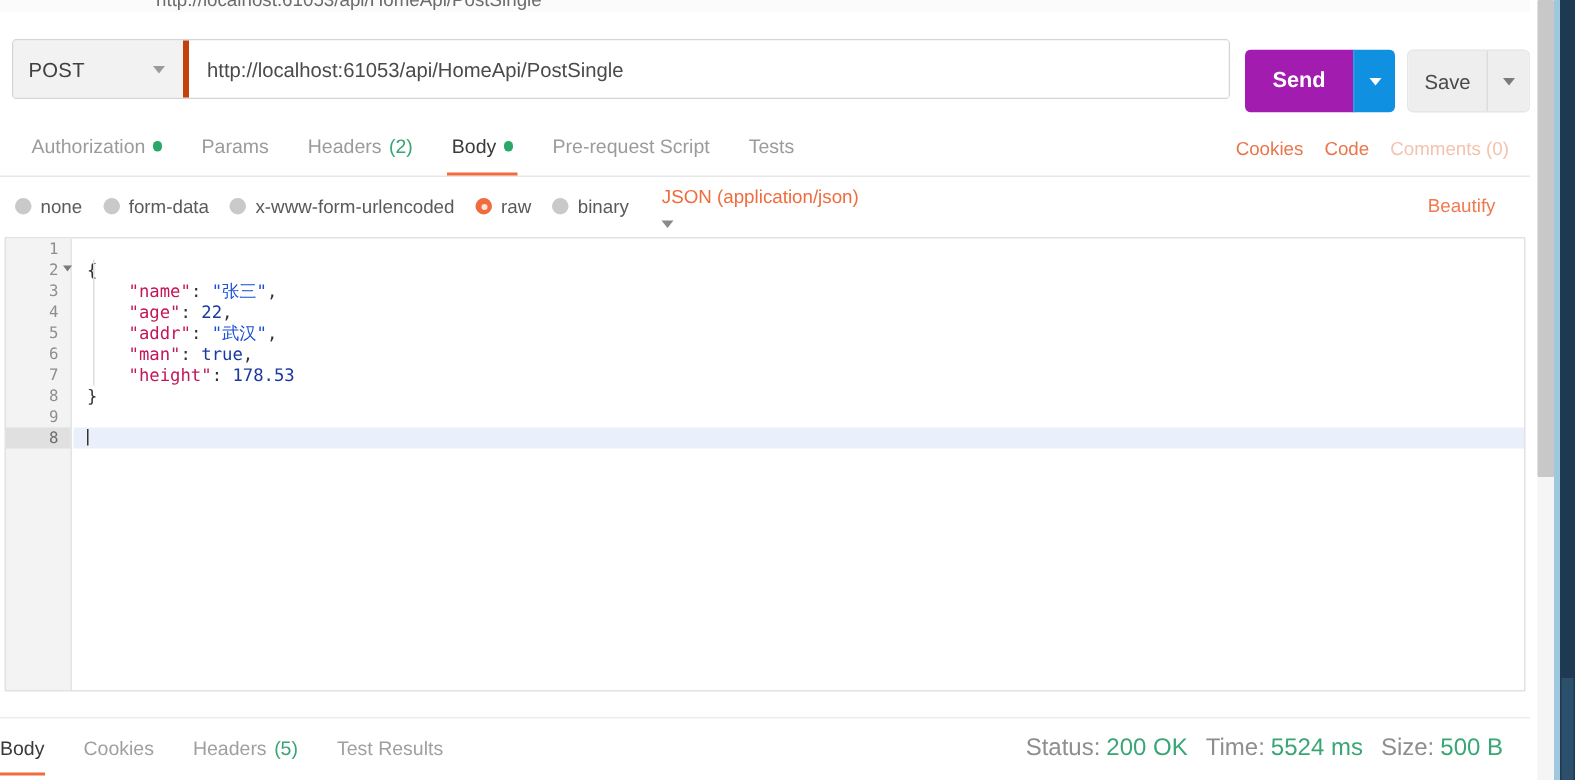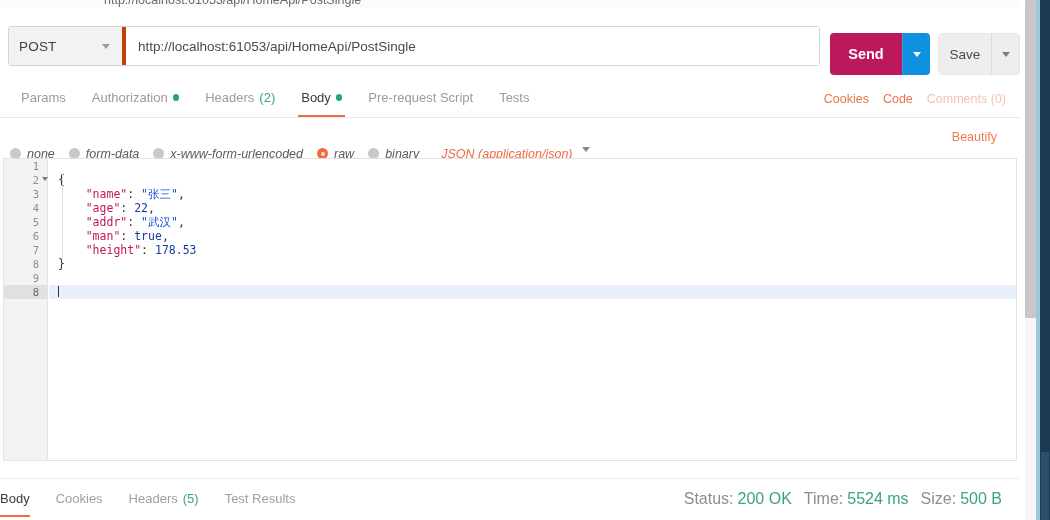--- a/index.html
+++ b/index.html
@@ -74,21 +74,21 @@
     overflow: hidden; white-space: nowrap;
   }
 
   .send-group {
     position: absolute; left: 830px; top: 24px;
     display: flex; height: 42px;
     border-radius: 4px; overflow: hidden;
   }
   .send-btn {
     width: 72px; height: 42px;
-    background: #be185d;
+    background: #a21caf;
     color: #fff;
     font-size: 14.5px; font-weight: bold;
     display: flex; align-items: center; justify-content: center;
     cursor: pointer;
   }
   .send-caret-btn {
     width: 28px; height: 42px;
     background: #1090e0;
     border-left: 1px solid #2e9de6;
     display: flex; align-items: center; justify-content: center;
@@ -152,43 +152,43 @@
   }
   .link-orange { font-size: 12.5px; color: #e8764a; cursor: pointer; }
   .link-faded  { font-size: 12.5px; color: #f3c3ad; cursor: pointer; }
 
   
   .bodytypes {
     position: absolute; left: 0; top: 121px;
     width: 1020px; height: 33px;
   }
   .bt-left {
-    position: absolute; left: 10px; top: 16px;
-    display: flex; align-items: center; height: 33px; gap: 14px; font-style: italic;
+    position: absolute; left: 10px; top: 0;
+    display: flex; align-items: center; height: 33px; gap: 14px;
   }
   .radio-item {
     display: flex; align-items: center; gap: 6px;
     font-size: 12.5px; color: #5a5a5a;
     cursor: pointer;
   }
   .radio {
     width: 11px; height: 11px; border-radius: 50%;
     background: #c9c9c9;
     position: relative;
     flex: none;
   }
   .radio.on { background: #ef6c3e; }
   .radio.on::after {
     content: ""; position: absolute;
     left: 3.5px; top: 3.5px; width: 4px; height: 4px;
     border-radius: 50%; background: #fbe3d9;
   }
   .fmt-select {
     display: flex; align-items: flex-start; gap: 9px;
-    margin-left: 8px; cursor: pointer;
+    margin-left: 8px; cursor: pointer; flex-direction: column;
   }
   .fmt-label { font-size: 12.5px; color: #ef6c3e; }
   .fmt-select .caret { border-top-color: #8a8a8a; }
   .beautify {
     position: absolute; right: 23px; top: 9px;
     font-size: 12.5px; color: #ef7a50; cursor: pointer;
   }
 
   
   .editor {
@@ -337,25 +337,25 @@
       <div class="save-btn">Save</div>
       <div class="save-caret-btn">
         <span class="caret"></span>
       </div>
     </div>
   </div>
 
   <div class="reqtabs">
     <div class="reqtabs-left" id="reqtabs-left">
         <div class="rtab">
-          <span>Params</span>
-        </div>
-        <div class="rtab">
           <span>Authorization</span>
           <span class="dot-green"></span>
+        </div>
+        <div class="rtab">
+          <span>Params</span>
         </div>
         <div class="rtab">
           <span>Headers</span>
           <span class="count-green">(2)</span>
         </div>
         <div class="rtab active">
           <span>Body</span>
           <span class="dot-green"></span>
         </div>
         <div class="rtab">

